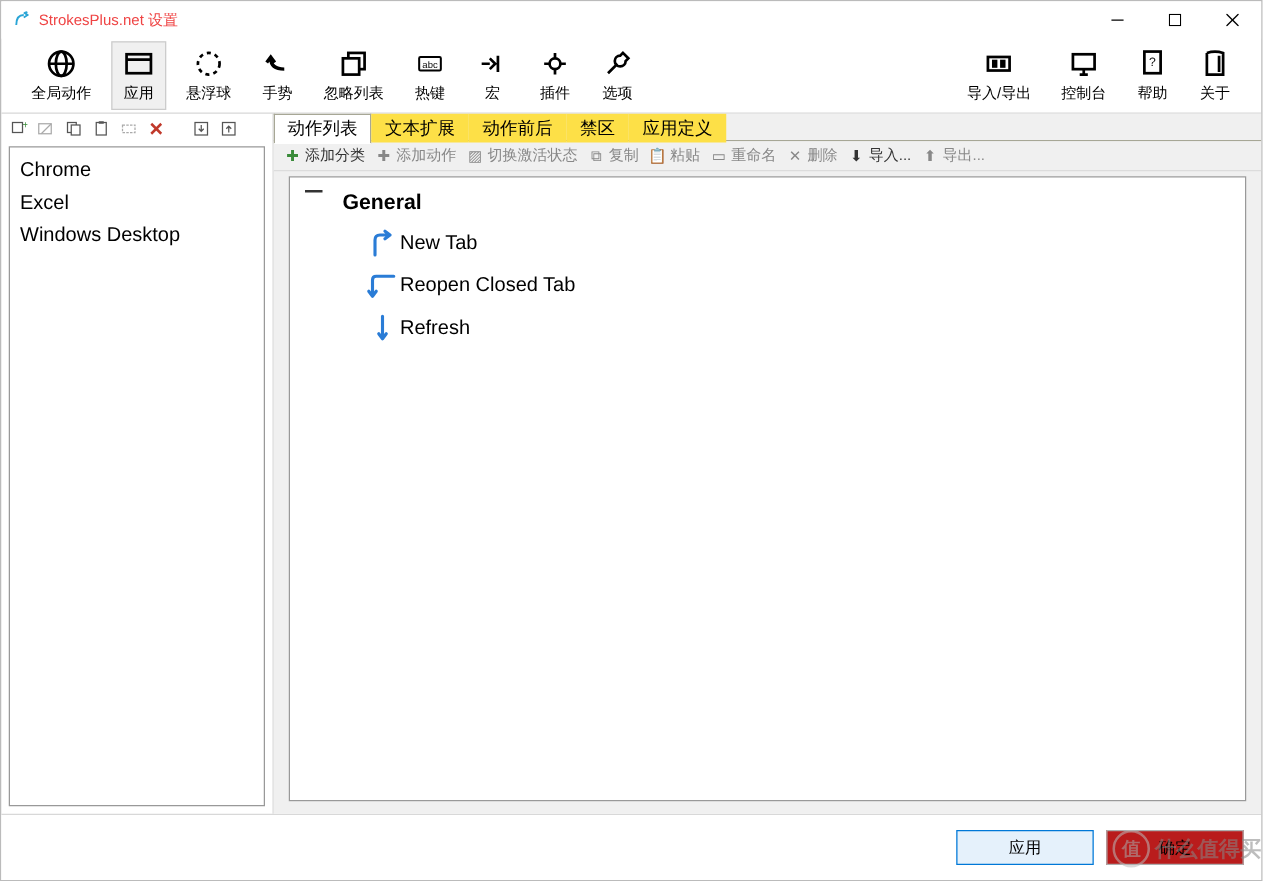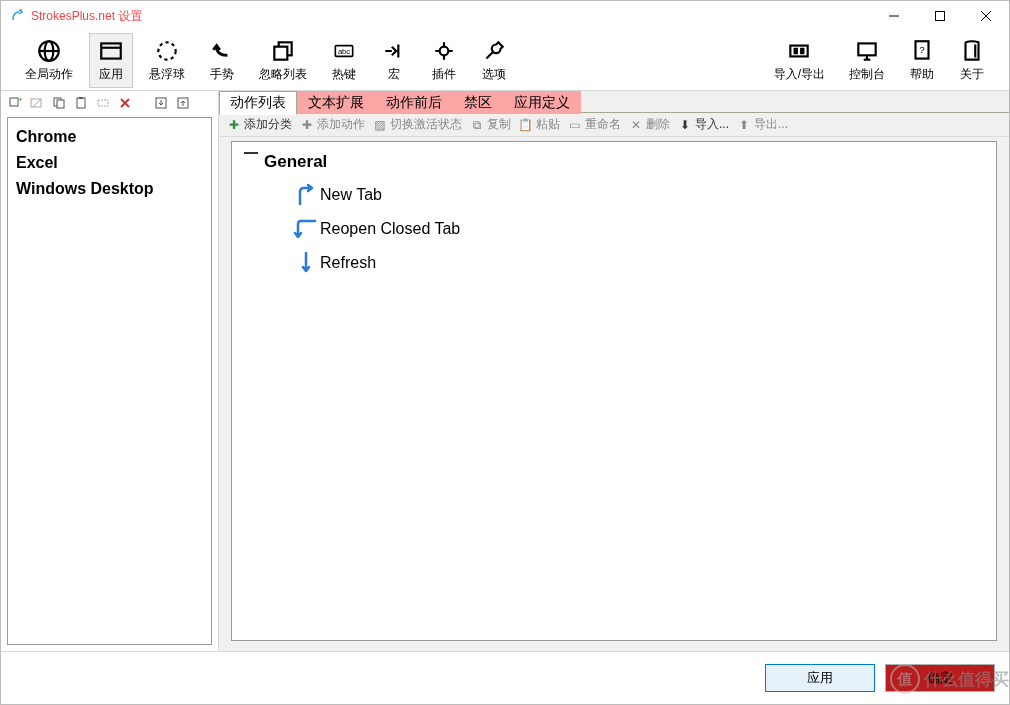--- a/index.html
+++ b/index.html
@@ -18,35 +18,35 @@
   .maintoolbar .tbtn svg { width: 26px; height: 26px; }
   .maintoolbar .tspacer { flex: 1; }
   
   .workspace { display: flex; height: calc(100% - 30px - 60px - 52px); border-bottom: 1px solid #d8d8d8; }
   
   .sidebar { width: 218px; display: flex; flex-direction: column; border-right: 1px solid #d8d8d8; }
   .sidetoolbar { height: 24px; display: flex; align-items: center; gap: 6px; padding: 0 6px; color: #555; font-size: 13px; }
   .sidetoolbar .sicon { width: 16px; height: 16px; display: flex; align-items: center; justify-content: center; }
   .sidetoolbar .sicon.red { color: #c0392b; }
   .sidelist { flex: 1; border: 1px solid #999; margin: 2px 6px 6px 6px; background: #fff; padding: 6px 8px; overflow: auto; }
-  .sidelist .li { font-size: 16px; font-weight: bold; line-height: 26px; color: #000; }
+  .sidelist .li { font-size: 16px; font-weight: normal; line-height: 26px; color: #000; }
   
   .rightpanel { flex: 1; display: flex; flex-direction: column; background: #f0f0f0; }
   .tabsrow { height: 22px; display: flex; align-items: center; border-bottom: 1px solid #a7a796; margin-top: 0; }
-  .tabsrow .tab { padding: 2px 10px; font-size: 14px; color: #000; border: 1px solid transparent; border-bottom: none; position: relative; top: 1px; background: #fca5a5; }
+  .tabsrow .tab { padding: 2px 10px; font-size: 14px; color: #000; border: 1px solid transparent; border-bottom: none; position: relative; top: 1px; background: #fde047; }
   .tabsrow .tab.active { background: #fff; border-color: #a7a796; border-bottom: 1px solid #fff; }
   
   .subtoolbar { height: 24px; display: flex; align-items: center; gap: 4px; padding: 0 6px; background: #f0f0f0; font-size: 12px; color: #666; border-bottom: 1px solid #dcdcdc; }
   .subtoolbar .sbtn { display: flex; align-items: center; gap: 3px; padding: 0 2px; color: #888; }
   .subtoolbar .sbtn.enabled { color: #333; }
   .subtoolbar .sbtn .sic { width: 14px; height: 14px; display: flex; align-items: center; justify-content: center; }
   .subtoolbar .sbtn .sic.green { color: #3a8b3a; }
   
   .treearea { flex: 1; margin: 4px 12px 10px 12px; background: #fff; border: 1px solid #999; padding: 10px 12px; overflow: auto; }
-  .treearea .group { display: flex; gap: 6px; margin-bottom: 6px; }
+  .treearea .group { display: flex; gap: 16px; margin-bottom: 6px; }
   .treearea .group .minus { width: 14px; height: 2px; background: #333; }
   .treearea .group .gname { font-size: 17px; font-weight: bold; }
   .treearea .act { display: flex; align-items: center; padding: 4px 0 4px 48px; }
   .treearea .act .gesture { width: 28px; height: 26px; display: flex; align-items: center; justify-content: center; }
   .treearea .act .gesture svg { width: 26px; height: 26px; stroke: #2a7cd6; stroke-width: 2.5; fill: none; stroke-linecap: round; stroke-linejoin: round; }
   .treearea .act .aname { font-size: 16px; color: #000; }
   
   .footer { height: 52px; display: flex; align-items: center; justify-content: flex-end; padding: 0 14px; gap: 10px; background: #fff; }
   .footer .fbtn { width: 110px; height: 28px; border: 1px solid #adadad; background: #b91c1c; font-size: 13px; display: flex; align-items: center; justify-content: center; }
   .footer .fbtn.primary { border-color: #0078d7; background: #e5f1fb; }

